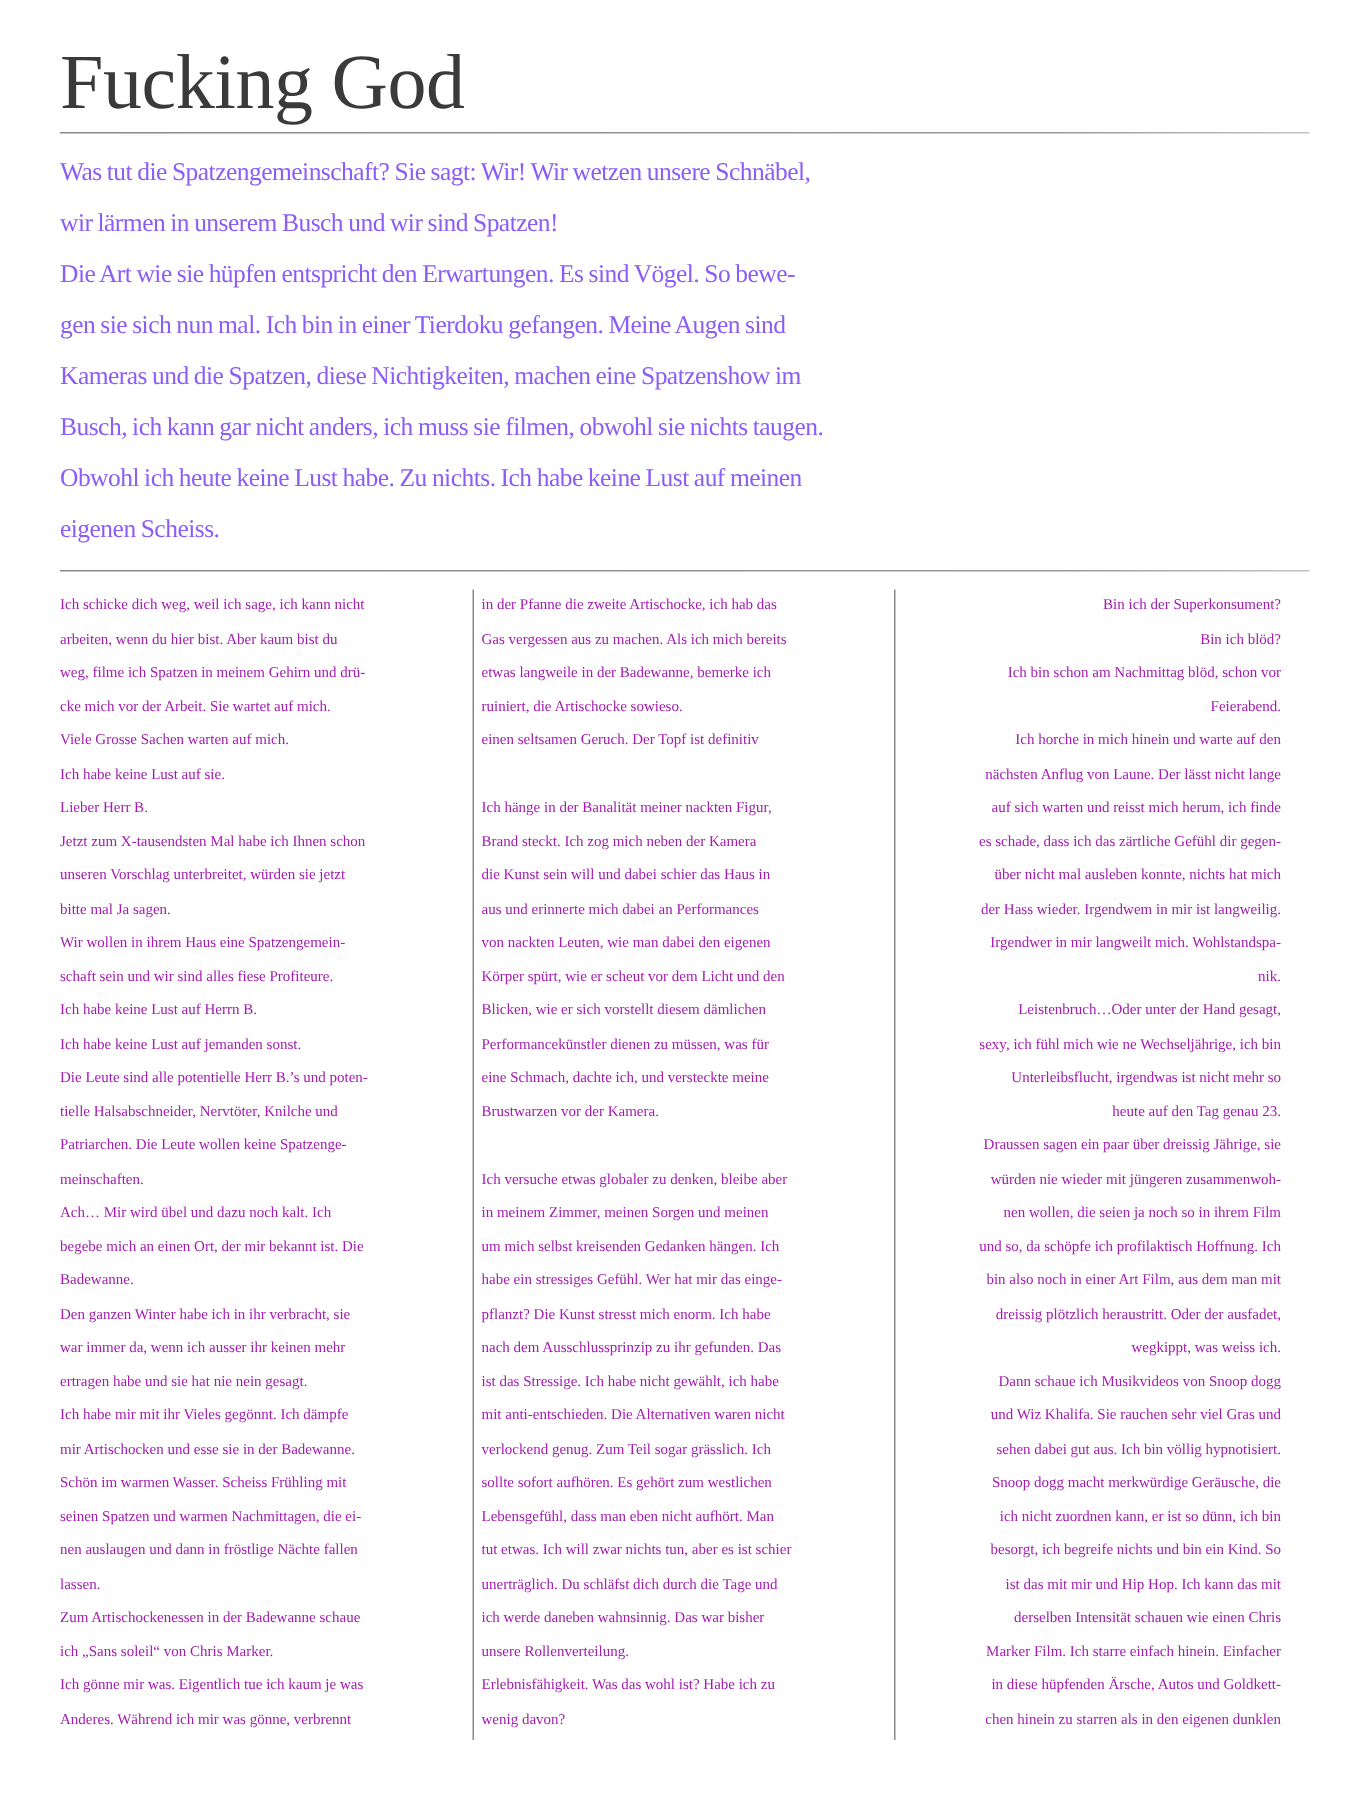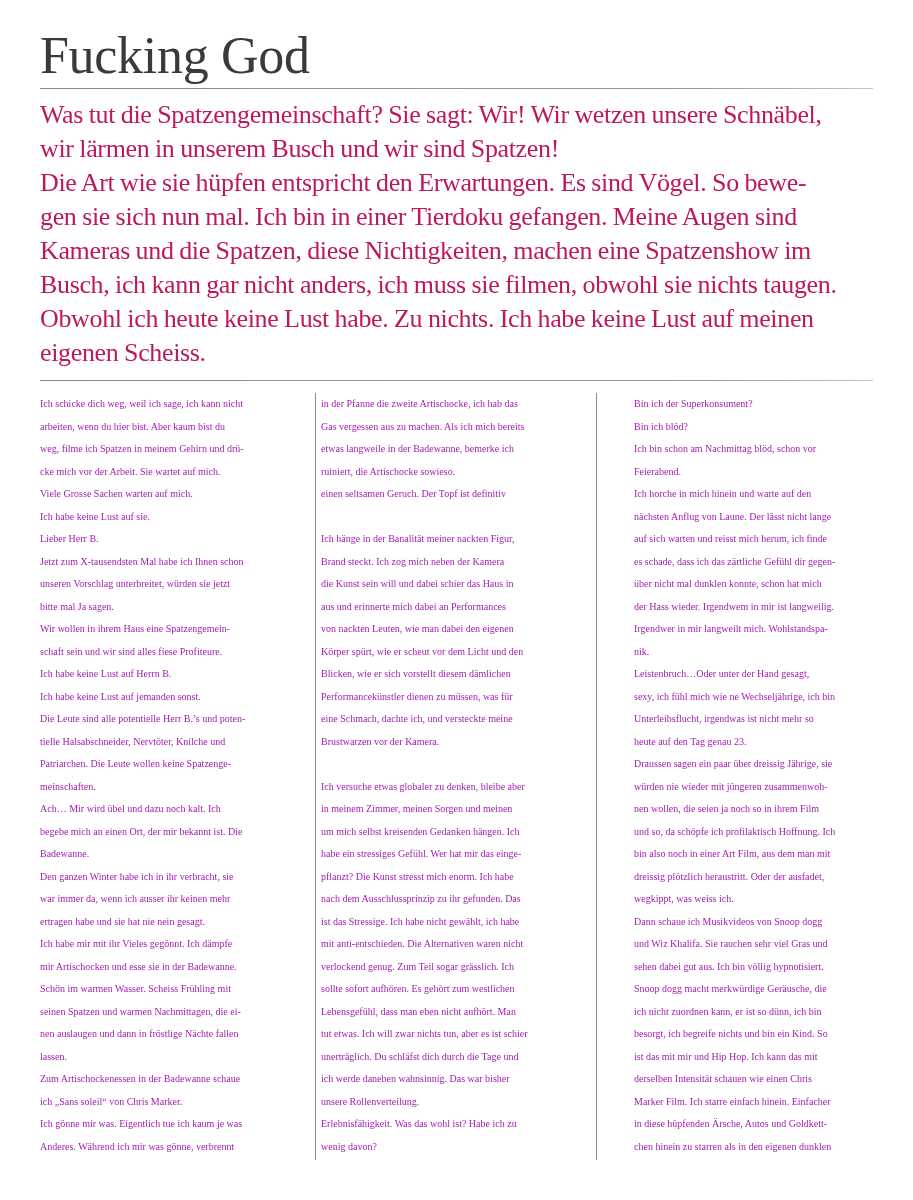--- a/index.html
+++ b/index.html
@@ -36,23 +36,23 @@
       margin: 0;
     }
     .rule-top { top: 88px; }
     .rule-bottom { top: 380px; }
     .intro {
       position: absolute;
       left: 40px;
       top: 98px;
       width: 840px;
       margin: 0;
-      font-size: 26px;
+      font-size: 17px;
       line-height: 34px;
-      color: #be185d;
+      color: #8b5cf6;
       letter-spacing: -0.35px;
       word-spacing: -0.5px;
     }
     .intro p {
       margin: 0;
     }
     .columns {
       position: absolute;
       left: 40px;
       top: 393px;
@@ -70,21 +70,21 @@
     }
     .col p {
       margin: 0;
       white-space: nowrap;
     }
     .col .gap {
       height: 22.5px;
     }
     .col-1 { left: 0; width: 272px; }
     .col-2 { left: 281px; width: 272px; }
-    .col-3 { left: 594px; width: 272px; }
+    .col-3 { left: 542px; width: 272px; text-align: right; }
     .divider {
       position: absolute;
       top: 0;
       width: 1px;
       height: 767px;
       background: #8c8c8c;
     }
     .divider-1 { left: 275px; }
     .divider-2 { left: 556px; }
   </style>
@@ -184,21 +184,21 @@
   <div class="divider divider-2"></div>
   <div class="col col-3">
       <p>Bin ich der Superkonsument?</p>
       <p>Bin ich blöd?</p>
       <p>Ich bin schon am Nachmittag blöd, schon vor</p>
       <p>Feierabend.</p>
       <p>Ich horche in mich hinein und warte auf den</p>
       <p>nächsten Anflug von Laune. Der lässt nicht lange</p>
       <p>auf sich warten und reisst mich herum, ich finde</p>
       <p>es schade, dass ich das zärtliche Gefühl dir gegen-</p>
-      <p>über nicht mal dunklen konnte, schon hat mich</p>
+      <p>über nicht mal ausleben konnte, nichts hat mich</p>
       <p>der Hass wieder. Irgendwem in mir ist langweilig.</p>
       <p>Irgendwer in mir langweilt mich. Wohlstandspa-</p>
       <p>nik.</p>
       <p>Leistenbruch…Oder unter der Hand gesagt,</p>
       <p>sexy, ich fühl mich wie ne Wechseljährige, ich bin</p>
       <p>Unterleibsflucht, irgendwas ist nicht mehr so</p>
       <p>heute auf den Tag genau 23.</p>
       <p>Draussen sagen ein paar über dreissig Jährige, sie</p>
       <p>würden nie wieder mit jüngeren zusammenwoh-</p>
       <p>nen wollen, die seien ja noch so in ihrem Film</p>

